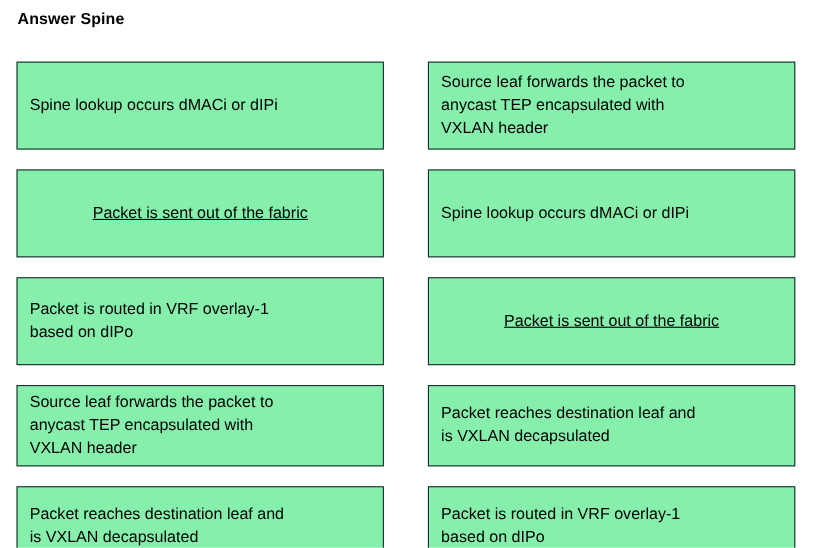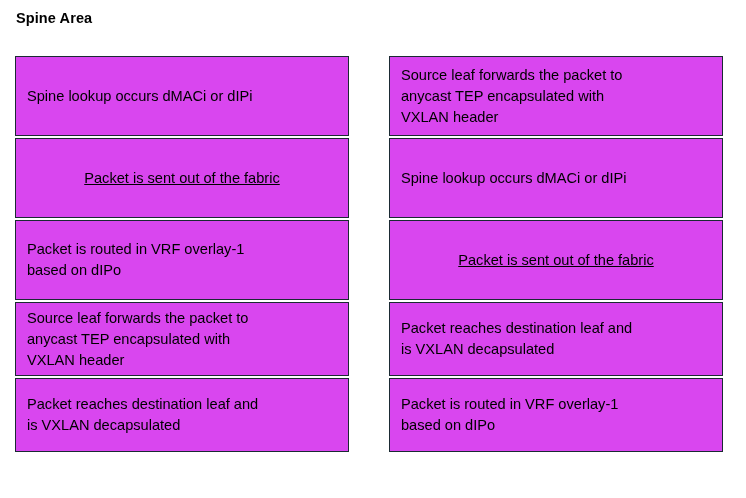--- a/index.html
+++ b/index.html
@@ -35,23 +35,23 @@
     position: absolute;
     top: 0;
     width: 334px;
   }
   .column-left  { left: 15px; }
   .column-right { left: 389px; }
 
   .answer-box {
     box-sizing: border-box;
     width: 334px;
-    background: #d946ef;
+    background: #86efac;
     border: 1.6px solid #1b2a33;
-    margin-bottom: 2px;
+    margin-bottom: 18px;
     display: flex;
     align-items: center;
     padding: 6px 11px 6px 11px;
     color: #000000;
     font-size: 14.6px;
     line-height: 21px;
     font-family: "Liberation Sans", sans-serif;
   }
   .answer-box .box-text {
     display: block;
@@ -59,21 +59,21 @@
     white-space: pre-line;
   }
   .h-tall  { height: 80px; }
   .h-short { height: 74px; }
   .align-left   { text-align: left; }
   .align-center { text-align: center; text-decoration: underline; }
 </style>
 </head>
 <body>
 
-<div class="page-title">Spine Area</div>
+<div class="page-title">Answer Spine</div>
 
 <div class="columns">
 
   <div class="column column-left">
     <div class="answer-box h-tall align-left">
       <span class="box-text">Spine lookup occurs dMACi or dIPi</span>
     </div>
     <div class="answer-box h-tall align-center">
       <span class="box-text">Packet is sent out of the fabric</span>
     </div>

